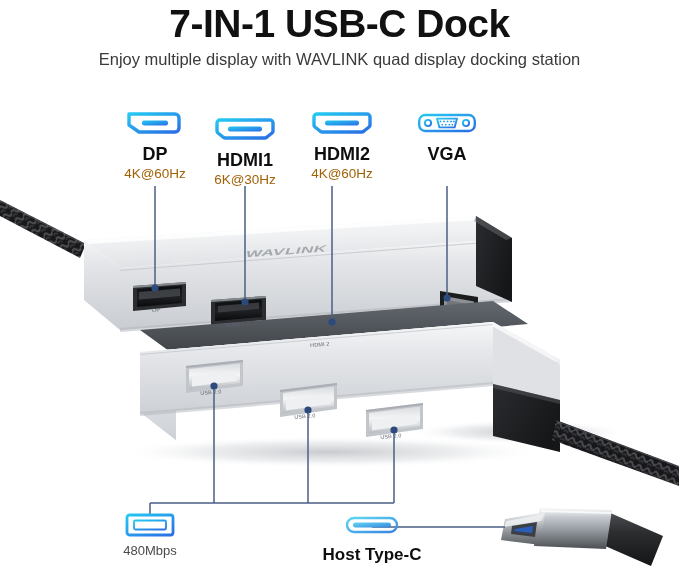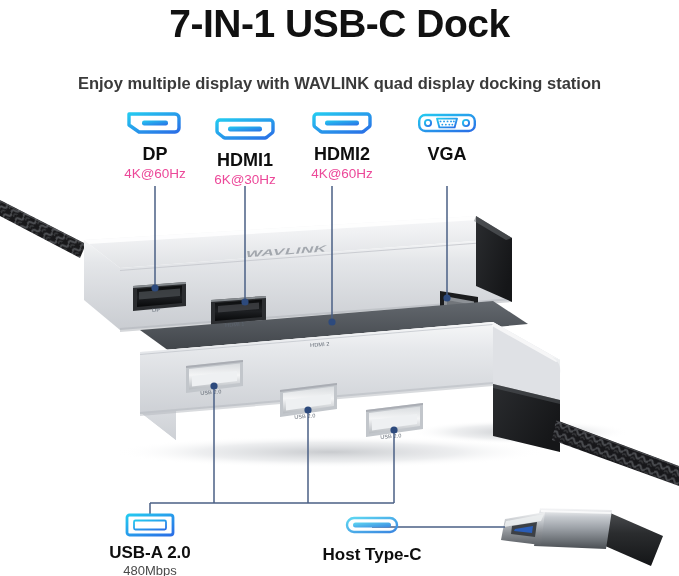--- a/index.html
+++ b/index.html
@@ -17,35 +17,34 @@
   .title{
     position:absolute;left:0;top:2px;width:679px;
     text-align:center;
     font-size:39px;font-weight:700;letter-spacing:-0.5px;
     color:#111111;
     white-space:nowrap;
   }
   .subtitle{
     position:absolute;left:0;top:50px;width:679px;
     text-align:center;
-    font-size:16.5px;font-weight:700;
+    font-size:16.5px;font-weight:400;
     color:#3a3a3a;
     white-space:nowrap;
-    margin-top:24px;
   }
 
   
   .callout{position:absolute;text-align:center;}
   .callout .glyph{display:block;height:30px;margin:0 auto 6px auto;}
   .callout .name{
     display:block;font-size:18px;font-weight:700;color:#0e0e0e;
     line-height:20px;white-space:nowrap;
   }
   .callout .spec{
-    display:block;font-size:13.5px;font-weight:400;color:#ec4899;
+    display:block;font-size:13.5px;font-weight:400;color:#a16207;
     line-height:17px;white-space:nowrap;margin-top:1px;
   }
 
   
   .callout-b{position:absolute;text-align:center;}
   .callout-b .glyph{display:block;height:26px;margin:0 auto 5px auto;}
   .callout-b .name{
     display:block;font-size:17px;font-weight:700;color:#0e0e0e;
     line-height:20px;white-space:nowrap;
   }
@@ -424,21 +423,20 @@
         <g stroke="url(#gua)" stroke-width="1.7">
           <line x1="13" y1="9.5" x2="13" y2="13.5"></line>
           <line x1="17.5" y1="9.5" x2="17.5" y2="13.5"></line>
           <line x1="22" y1="9.5" x2="22" y2="13.5"></line>
           <line x1="26.5" y1="9.5" x2="26.5" y2="13.5"></line>
           <line x1="31" y1="9.5" x2="31" y2="13.5"></line>
           <line x1="35.5" y1="9.5" x2="35.5" y2="13.5"></line>
         </g>
       </svg>
     </span>
-    <span class="name">USB-A 2.0</span>
     <span class="spec">480Mbps</span>
   </div>
 
   <div class="callout-b" style="left:292px;top:514px;width:160px;">
     <span class="glyph">
       <svg width="54" height="22" viewBox="0 0 54 22">
         <defs>
           <linearGradient id="guc" x1="0" y1="0" x2="1" y2="1">
             <stop offset="0" stop-color="#5fd8f2"></stop>
               <stop offset="1" stop-color="#3a86e0"></stop>

